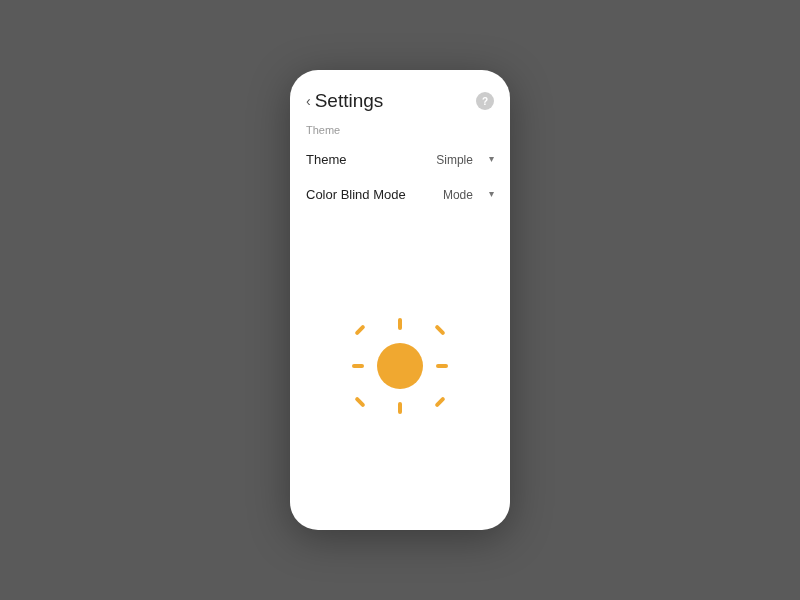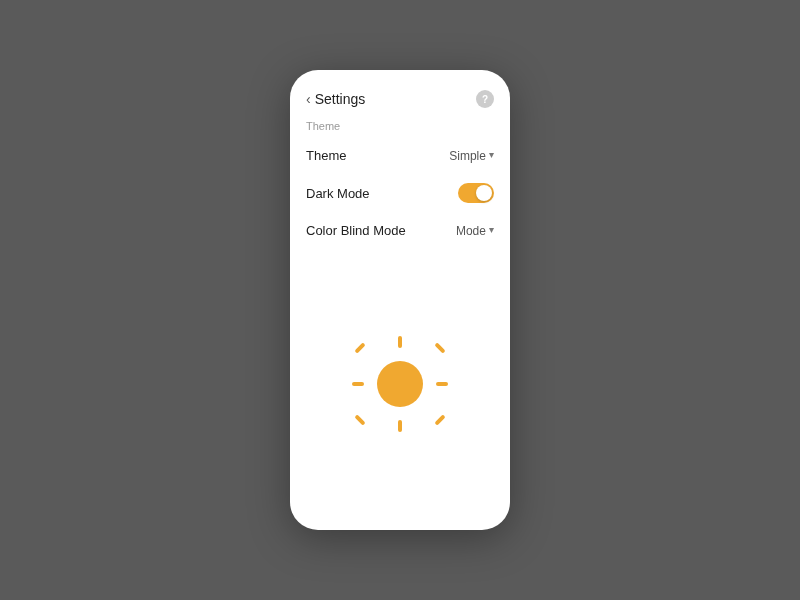--- a/index.html
+++ b/index.html
@@ -39,21 +39,21 @@
       gap: 4px;
     }
 
     .back-icon {
       color: #555;
       font-size: 14px;
       cursor: pointer;
     }
 
     .header-title {
-      font-size: 14px;
+      font-size: 19px;
       font-weight: 500;
       color: #222;
     }
 
     .help-icon {
       width: 18px;
       height: 18px;
       border-radius: 50%;
       background: #ccc;
       display: flex;
@@ -85,21 +85,21 @@
     }
 
     .row-label {
       font-size: 13px;
       color: #222;
       font-weight: 400;
     }
 
     .row-value {
       display: flex;
-      gap: 3px;
+      gap: 16px;
       font-size: 12px;
       color: #555;
       cursor: pointer;
     }
 
     .chevron-down {
       font-size: 10px;
       color: #777;
     }
 
@@ -191,28 +191,20 @@
   <div class="settings-list">
 
     <div class="settings-row">
       <span class="row-label">Theme</span>
       <div class="row-value">
         <span>Simple</span>
         <span class="chevron-down">▾</span>
       </div>
     </div>
 
-    <div class="settings-row">
-      <span class="row-label">Dark Mode</span>
-      <div class="toggle">
-        <div class="toggle-track">
-          <div class="toggle-thumb"></div>
-        </div>
-      </div>
-    </div>
 
     <div class="settings-row">
       <span class="row-label">Color Blind Mode</span>
       <div class="row-value">
         <span>Mode</span>
         <span class="chevron-down">▾</span>
       </div>
     </div>
 
   </div>

